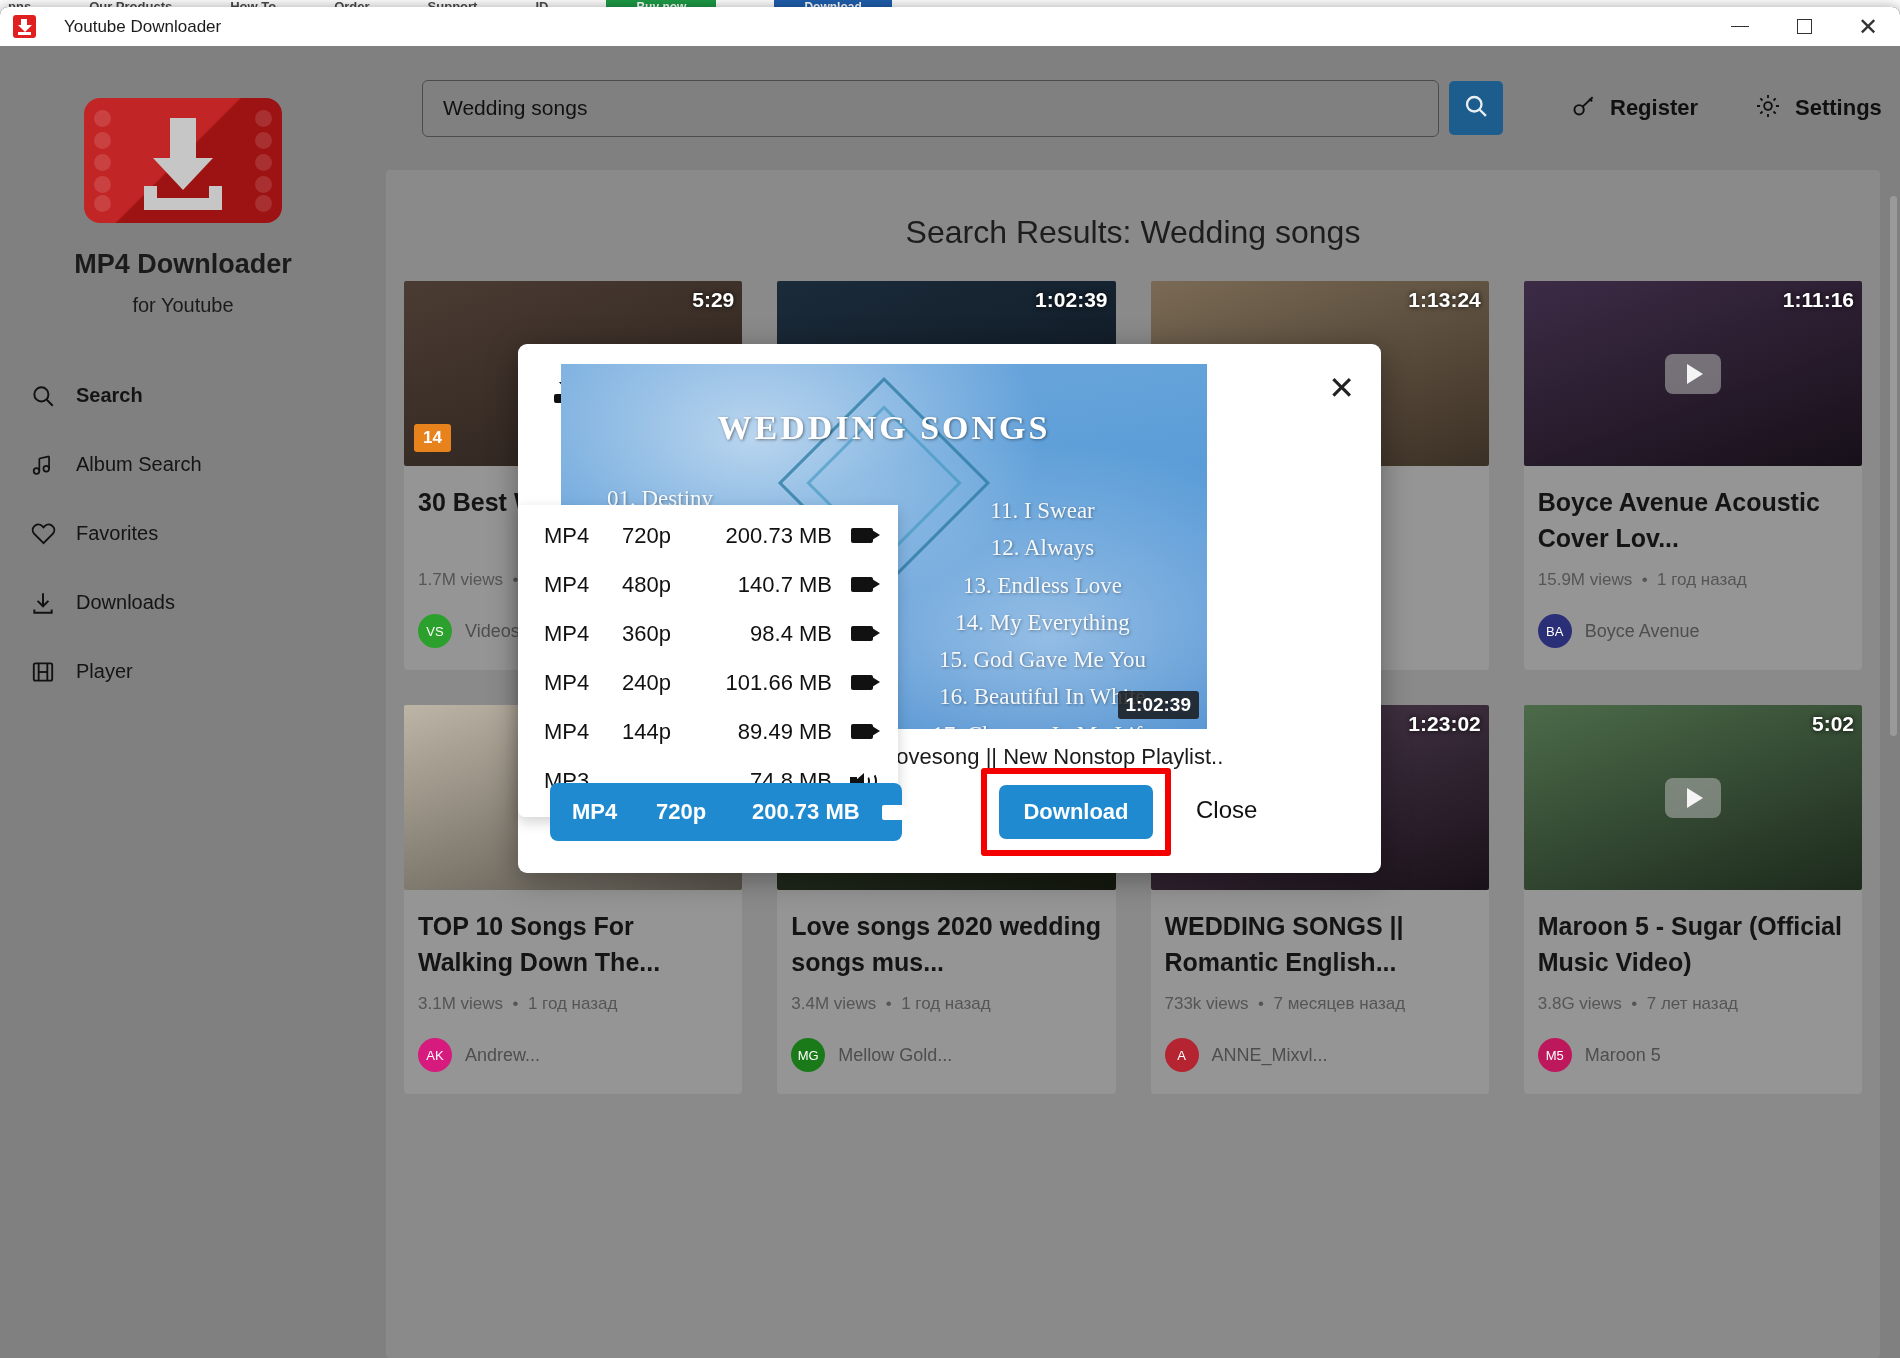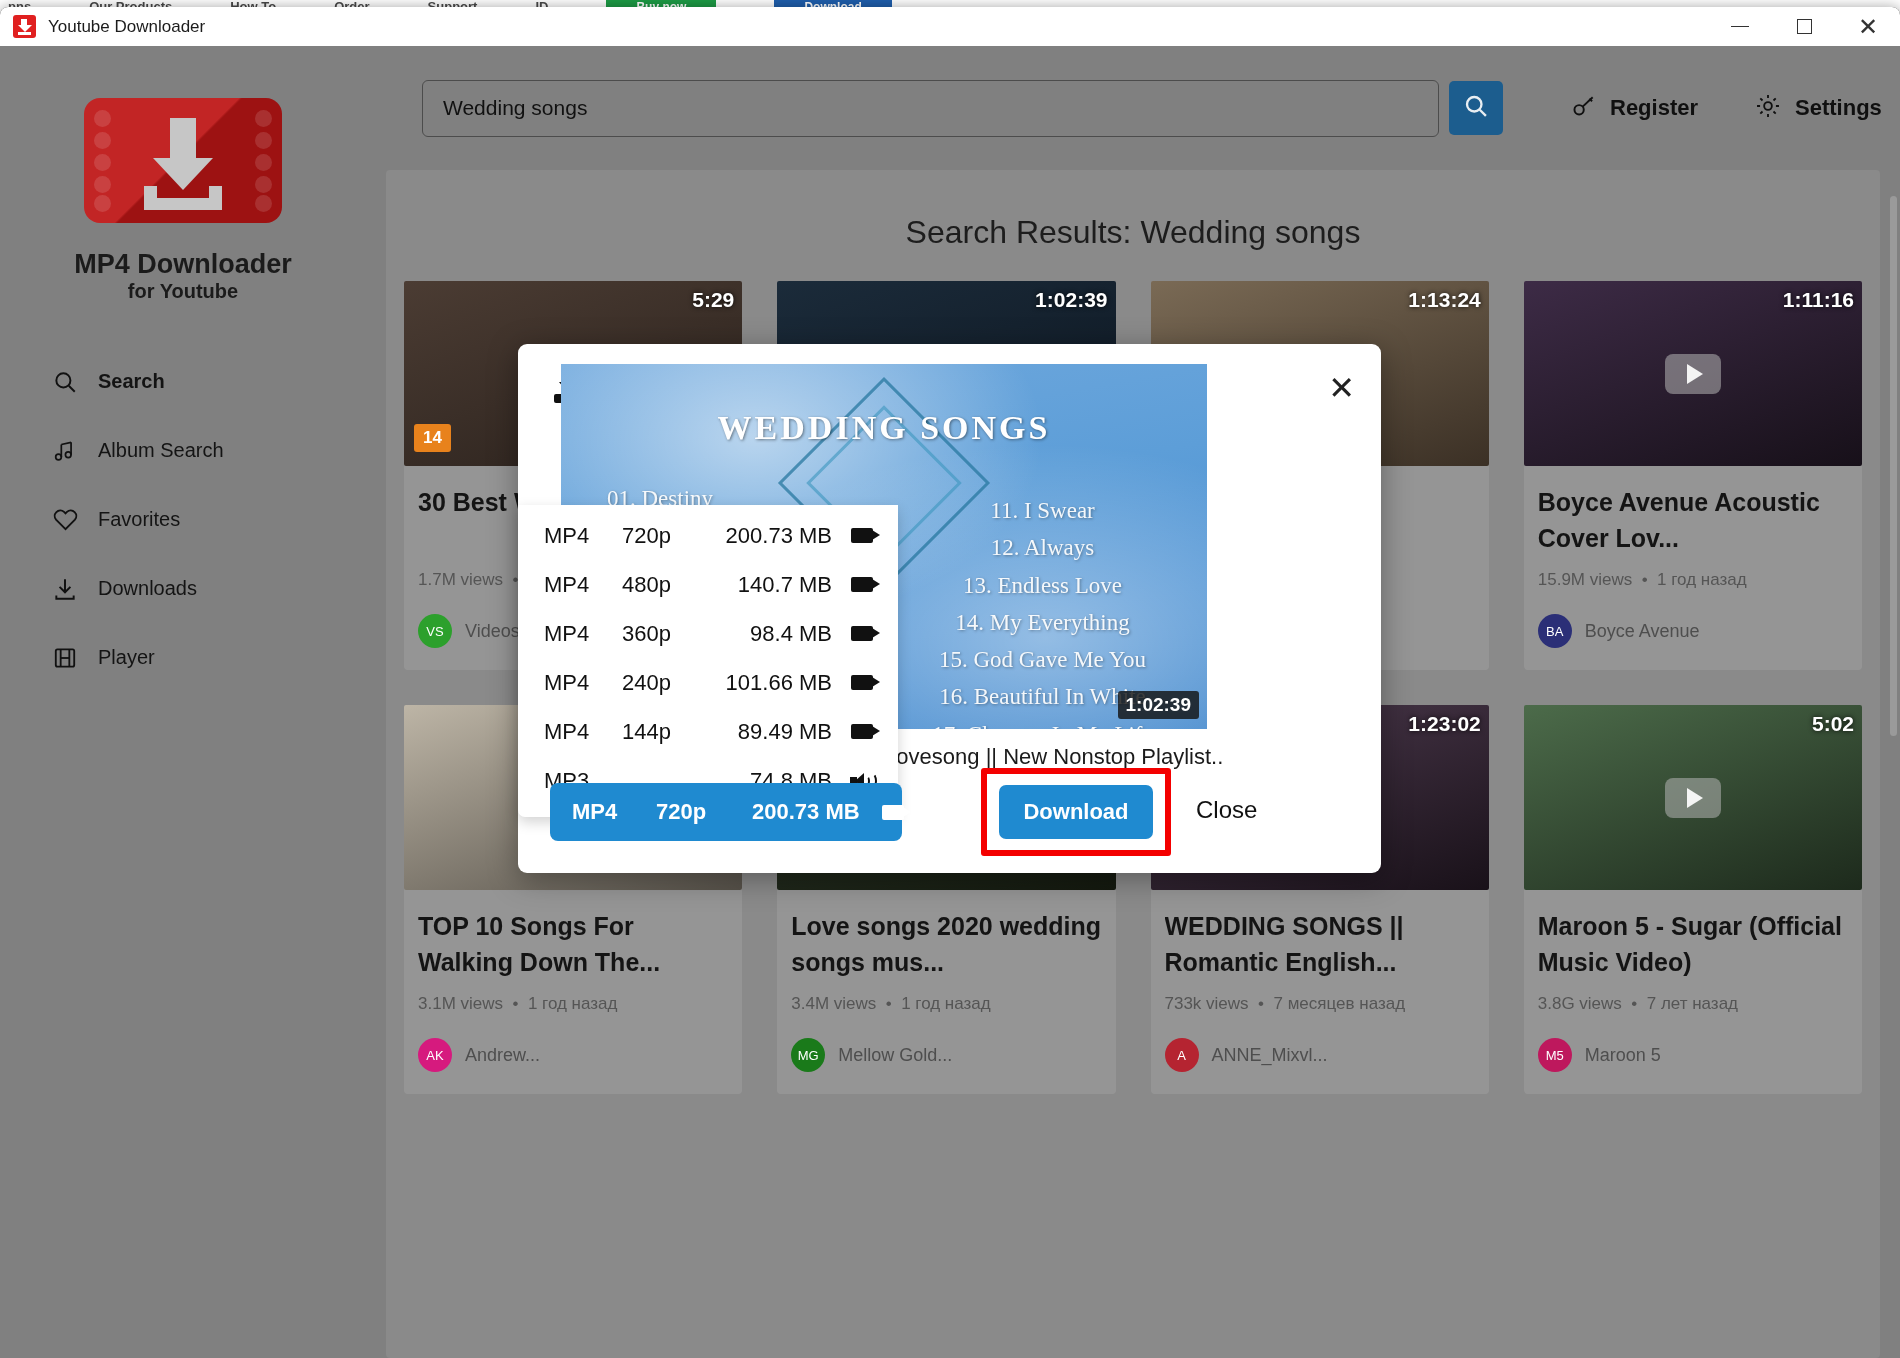--- a/index.html
+++ b/index.html
@@ -61,21 +61,21 @@
   #titlebar .tb-icon::after {
     content: ""; position: absolute; left: 4.5px; top: 10px;
     width: 0; height: 0;
     border-left: 7px solid transparent; border-right: 7px solid transparent;
     border-top: 7px solid #fff;
   }
   #titlebar .tb-base {
     position: absolute; left: 5px; top: 17px; width: 13px; height: 3px; background: #fff;
   }
   #titlebar .tb-title {
-    margin-left: 12px; font-size: 17px; color: #1c1c1c;
+    margin-left: 28px; font-size: 17px; color: #1c1c1c;
   }
   #win-controls {
     margin-left: auto; display: flex; align-items: center; height: 39px;
   }
   #win-controls .wc {
     width: 64px; height: 39px; display: flex; align-items: center; justify-content: center;
     color: #222;
   }
   .wc-min { width: 18px; height: 1.5px; background: #333; }
   .wc-max { width: 15px; height: 15px; border: 1.5px solid #333; }
@@ -112,26 +112,26 @@
     width: 0; height: 0;
     border-left: 30px solid transparent; border-right: 30px solid transparent;
     border-top: 32px solid #c6c6c6;
   }
   #logo .tray {
     position: absolute; left: 50%; transform: translateX(-50%); bottom: 13px;
     width: 78px; height: 24px; background: #c6c6c6;
     clip-path: polygon(0 0, 13px 0, 13px 12px, 65px 12px, 65px 0, 78px 0, 78px 24px, 0 24px);
   }
   #app-name { margin-top: 26px; font-size: 27px; font-weight: bold; color: #1b1b1b; }
-  #app-sub  { margin-top: 0; font-size: 20px; font-weight: bold; color: #1b1b1b; }
+  #app-sub  { margin-top: 14px; font-size: 20px; font-weight: normal; color: #1b1b1b; }
 
   #nav { margin-top: 44px; width: 100%; }
   .nav-item {
     display: flex; align-items: center;
-    height: 69px; padding-left: 52px;
+    height: 69px; padding-left: 30px;
     color: #141414;
   }
   .nav-item .nav-ico { width: 46px; display: flex; align-items: center; }
   .nav-item .nav-label { font-size: 20px; }
   .nav-item.active .nav-label { font-weight: bold; }
 
   
   #content {
     position: absolute; left: 366px; top: 0; width: 1534px; height: 1312px;
     background: #808080;

